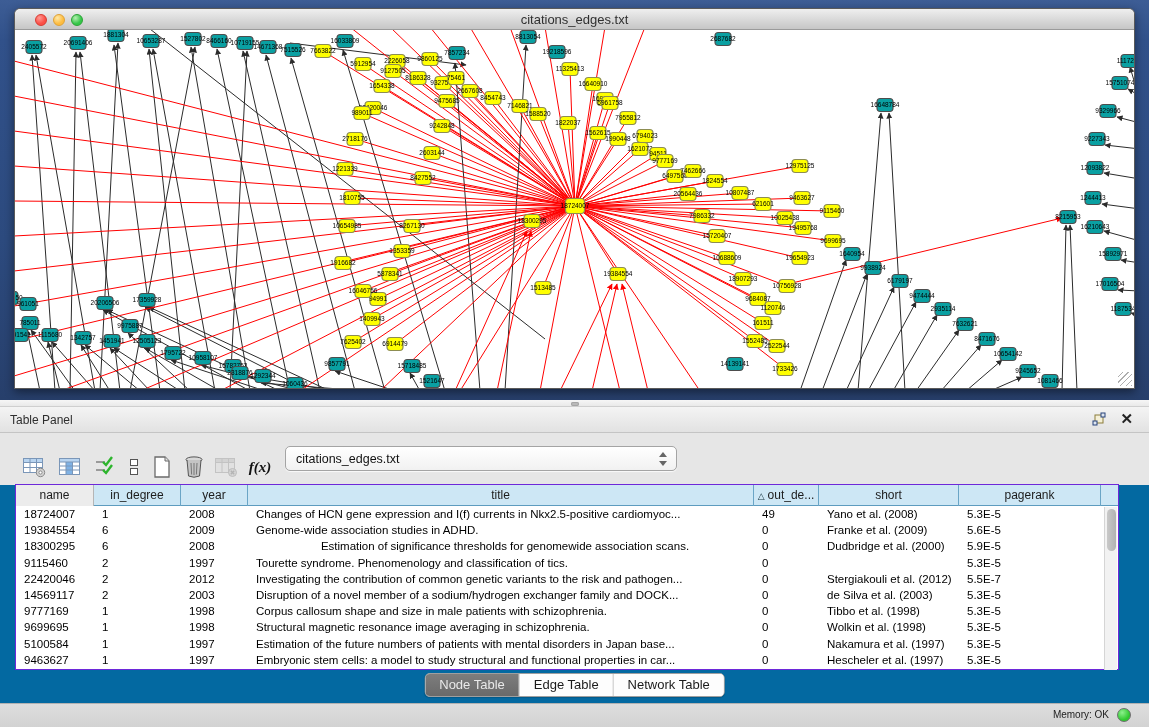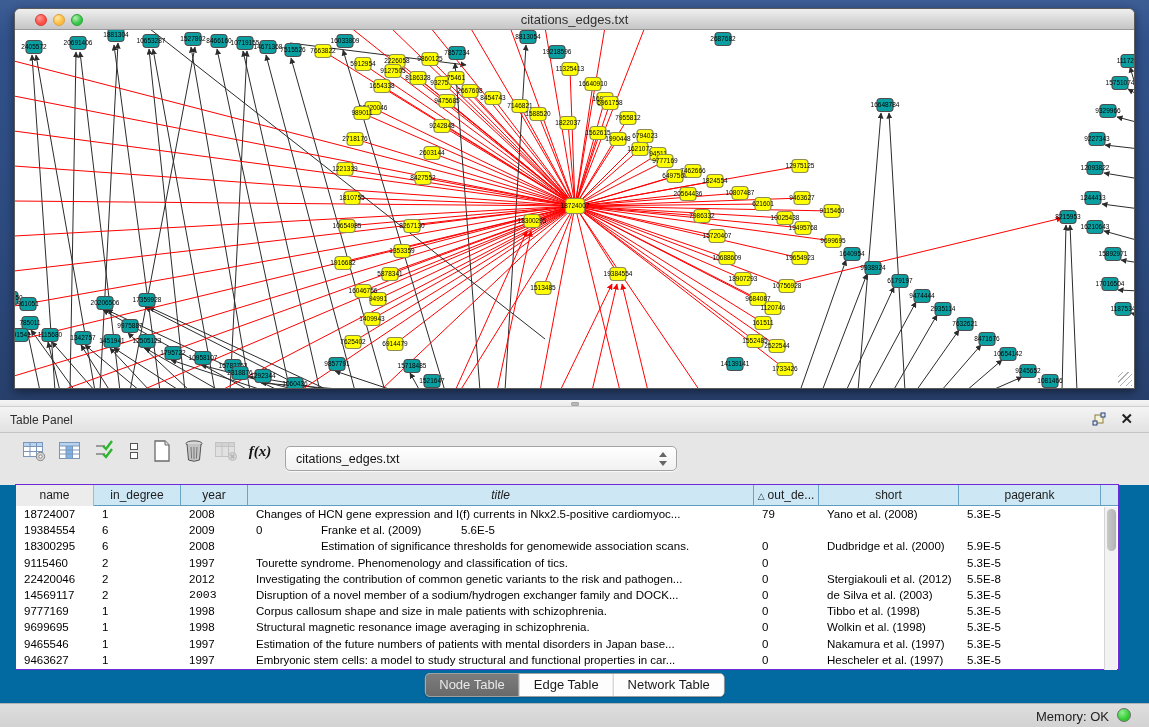--- a/index.html
+++ b/index.html
@@ -34,21 +34,21 @@
 
   
   .table-panel { position:absolute; left:0; top:407px; width:1149px; height:296px; background:#0369a1; }
   .panel-header { position:absolute; left:0; top:0; width:100%; height:26px;
     background:linear-gradient(180deg,#f4f4f4,#e2e2e2); border-bottom:1px solid #c4c4c4; }
   .panel-header .ptitle { position:absolute; left:10px; top:6px; font-size:12px; color:#2e2e2e; }
   .float-icon { position:absolute; right:42px; top:5px; width:16px; height:16px; }
   .close-icon { position:absolute; right:16px; top:3px; font-size:15px; font-weight:bold; color:#222; cursor:default; }
 
   .toolbar { position:absolute; left:0; top:26px; width:100%; height:52px; background:#e6e6e6; }
-  .tb-icon { position:absolute; top:4px; width:28px; height:28px; display:flex; align-items:center; justify-content:center; }
+  .tb-icon { position:absolute; top:20px; width:28px; height:28px; display:flex; align-items:center; justify-content:center; }
   .fx { font-family:"Liberation Serif", serif; font-style:italic; font-weight:bold; font-size:15px; color:#111; }
   .combo { position:absolute; left:285px; top:13px; width:392px; height:25px; background:linear-gradient(180deg,#ffffff,#f1f1f1);
     border:1px solid #a4a4a4; border-radius:5px; box-shadow:0 1px 1px rgba(255,255,255,.8); }
   .combo .cval { position:absolute; left:10px; top:5px; font-size:12.5px; color:#111; }
   .combo .arrows { position:absolute; right:8px; top:4px; }
 
   .table-wrap { position:absolute; left:15px; top:77px; width:1104px; height:186px;
     background:#fff; border:1px solid #6d28d9; }
   .thead { display:flex; height:21px; border-bottom:1px solid #5d9cbf; background:#cde7f5; }
   .th { height:21px; font-size:12px; color:#1c1c1c; text-align:center; line-height:21px;
@@ -69,21 +69,21 @@
     border:1px solid #9f9f9f; border-radius:5px; overflow:hidden; background:#fff;
     box-shadow:0 1px 1px rgba(0,0,0,.15); }
   .seg button { font-family:"Liberation Sans",sans-serif; font-size:13px; padding:3px 14px 4px;
     background:#fdfdfd; color:#1b1b1b; border:none; border-right:1px solid #b9b9b9; }
   .seg button:last-child { border-right:none; }
   .seg button.active { background:linear-gradient(180deg,#7d7d7d,#6a6a6a); color:#e9e9e9; }
 
   
   .statusbar { position:absolute; left:0; top:703px; width:1149px; height:24px;
     background:linear-gradient(180deg,#dedede,#d2d2d2); border-top:1px solid #b2b2b2; }
-  .statusbar .mem { position:absolute; right:40px; top:5px; font-size:13px; color:#222; }
+  .statusbar .mem { position:absolute; right:40px; top:5px; font-size:10px; color:#222; }
   .memdot { position:absolute; right:18px; top:4px; width:14px; height:14px; border-radius:50%;
     background:radial-gradient(circle at 35% 30%,#8cf08c,#2ec92e 65%); border:1px solid #6d6d6d; }
 </style>
 </head>
 <body>
 
 <div class="network-area">
   <div class="graph-window">
     <div class="titlebar">
       <span class="tl red"></span>
@@ -623,39 +623,40 @@
         </svg>
       </span>
     </div>
   </div>
 
   <div class="table-wrap">
     <div class="thead" id="thead">
         <div class="th" style="width: 78px;">name</div>
         <div class="th" style="width: 87px; text-align: center;">in_degree</div>
         <div class="th" style="width: 67px;">year</div>
-        <div class="th" style="width: 506px; font-style: italic;">title</div>
+        <div class="th" style="width: 506px;">title</div>
         <div class="th" style="width: 65px;"><span class="sort-tri">△</span>out_de...</div>
         <div class="th" style="width: 140px;">short</div>
         <div class="th" style="width: 142px;">pagerank</div>
       </div>
     <div class="tbody" id="tbody">
         <div class="tr">
           <div class="td" style="width: 78px;">18724007</div>
           <div class="td" style="width: 87px;">1</div>
           <div class="td" style="width: 67px;">2008</div>
           <div class="td" style="width: 506px;">Changes of HCN gene expression and I(f) currents in Nkx2.5-positive cardiomyoc...</div>
-          <div class="td" style="width: 65px;">79</div>
+          <div class="td" style="width: 65px;">49</div>
           <div class="td" style="width: 140px;">Yano et al. (2008)</div>
           <div class="td" style="width: 142px;">5.3E-5</div>
         </div>
         <div class="tr">
           <div class="td" style="width: 78px;">19384554</div>
           <div class="td" style="width: 87px;">6</div>
           <div class="td" style="width: 67px;">2009</div>
+          <div class="td" style="width: 506px;">Genome-wide association studies in ADHD.</div>
           <div class="td" style="width: 65px;">0</div>
           <div class="td" style="width: 140px;">Franke et al. (2009)</div>
           <div class="td" style="width: 142px;">5.6E-5</div>
         </div>
         <div class="tr">
           <div class="td" style="width: 78px;">18300295</div>
           <div class="td" style="width: 87px;">6</div>
           <div class="td" style="width: 67px;">2008</div>
           <div class="td" style="width: 506px; text-align: center;">Estimation of significance thresholds for genomewide association scans.</div>
           <div class="td" style="width: 65px;">0</div>
@@ -671,26 +672,26 @@
           <div class="td" style="width: 140px; margin-top: 44px;">Jankovic et al. (1997)</div>
           <div class="td" style="width: 142px;">5.3E-5</div>
         </div>
         <div class="tr">
           <div class="td" style="width: 78px;">22420046</div>
           <div class="td" style="width: 87px;">2</div>
           <div class="td" style="width: 67px;">2012</div>
           <div class="td" style="width: 506px;">Investigating the contribution of common genetic variants to the risk and pathogen...</div>
           <div class="td" style="width: 65px;">0</div>
           <div class="td" style="width: 140px;">Stergiakouli et al. (2012)</div>
-          <div class="td" style="width: 142px;">5.5E-8</div>
+          <div class="td" style="width: 142px;">5.5E-7</div>
         </div>
         <div class="tr">
           <div class="td" style="width: 78px;">14569117</div>
           <div class="td" style="width: 87px;">2</div>
-          <div class="td" style="width: 67px; font-family: Liberation Mono, monospace;">2003</div>
+          <div class="td" style="width: 67px;">2003</div>
           <div class="td" style="width: 506px;">Disruption of a novel member of a sodium/hydrogen exchanger family and DOCK...</div>
           <div class="td" style="width: 65px;">0</div>
           <div class="td" style="width: 140px;">de Silva et al. (2003)</div>
           <div class="td" style="width: 142px;">5.3E-5</div>
         </div>
         <div class="tr">
           <div class="td" style="width: 78px;">9777169</div>
           <div class="td" style="width: 87px;">1</div>
           <div class="td" style="width: 67px;">1998</div>
           <div class="td" style="width: 506px;">Corpus callosum shape and size in male patients with schizophrenia.</div>
@@ -701,21 +702,21 @@
         <div class="tr">
           <div class="td" style="width: 78px;">9699695</div>
           <div class="td" style="width: 87px;">1</div>
           <div class="td" style="width: 67px;">1998</div>
           <div class="td" style="width: 506px;">Structural magnetic resonance image averaging in schizophrenia.</div>
           <div class="td" style="width: 65px;">0</div>
           <div class="td" style="width: 140px;">Wolkin et al. (1998)</div>
           <div class="td" style="width: 142px;">5.3E-5</div>
         </div>
         <div class="tr">
-          <div class="td" style="width: 78px;">9465546</div>
+          <div class="td" style="width: 78px;">5100584</div>
           <div class="td" style="width: 87px;">1</div>
           <div class="td" style="width: 67px;">1997</div>
           <div class="td" style="width: 506px;">Estimation of the future numbers of patients with mental disorders in Japan base...</div>
           <div class="td" style="width: 65px;">0</div>
           <div class="td" style="width: 140px;">Nakamura et al. (1997)</div>
           <div class="td" style="width: 142px;">5.3E-5</div>
         </div>
         <div class="tr">
           <div class="td" style="width: 78px;">9463627</div>
           <div class="td" style="width: 87px;">1</div>

